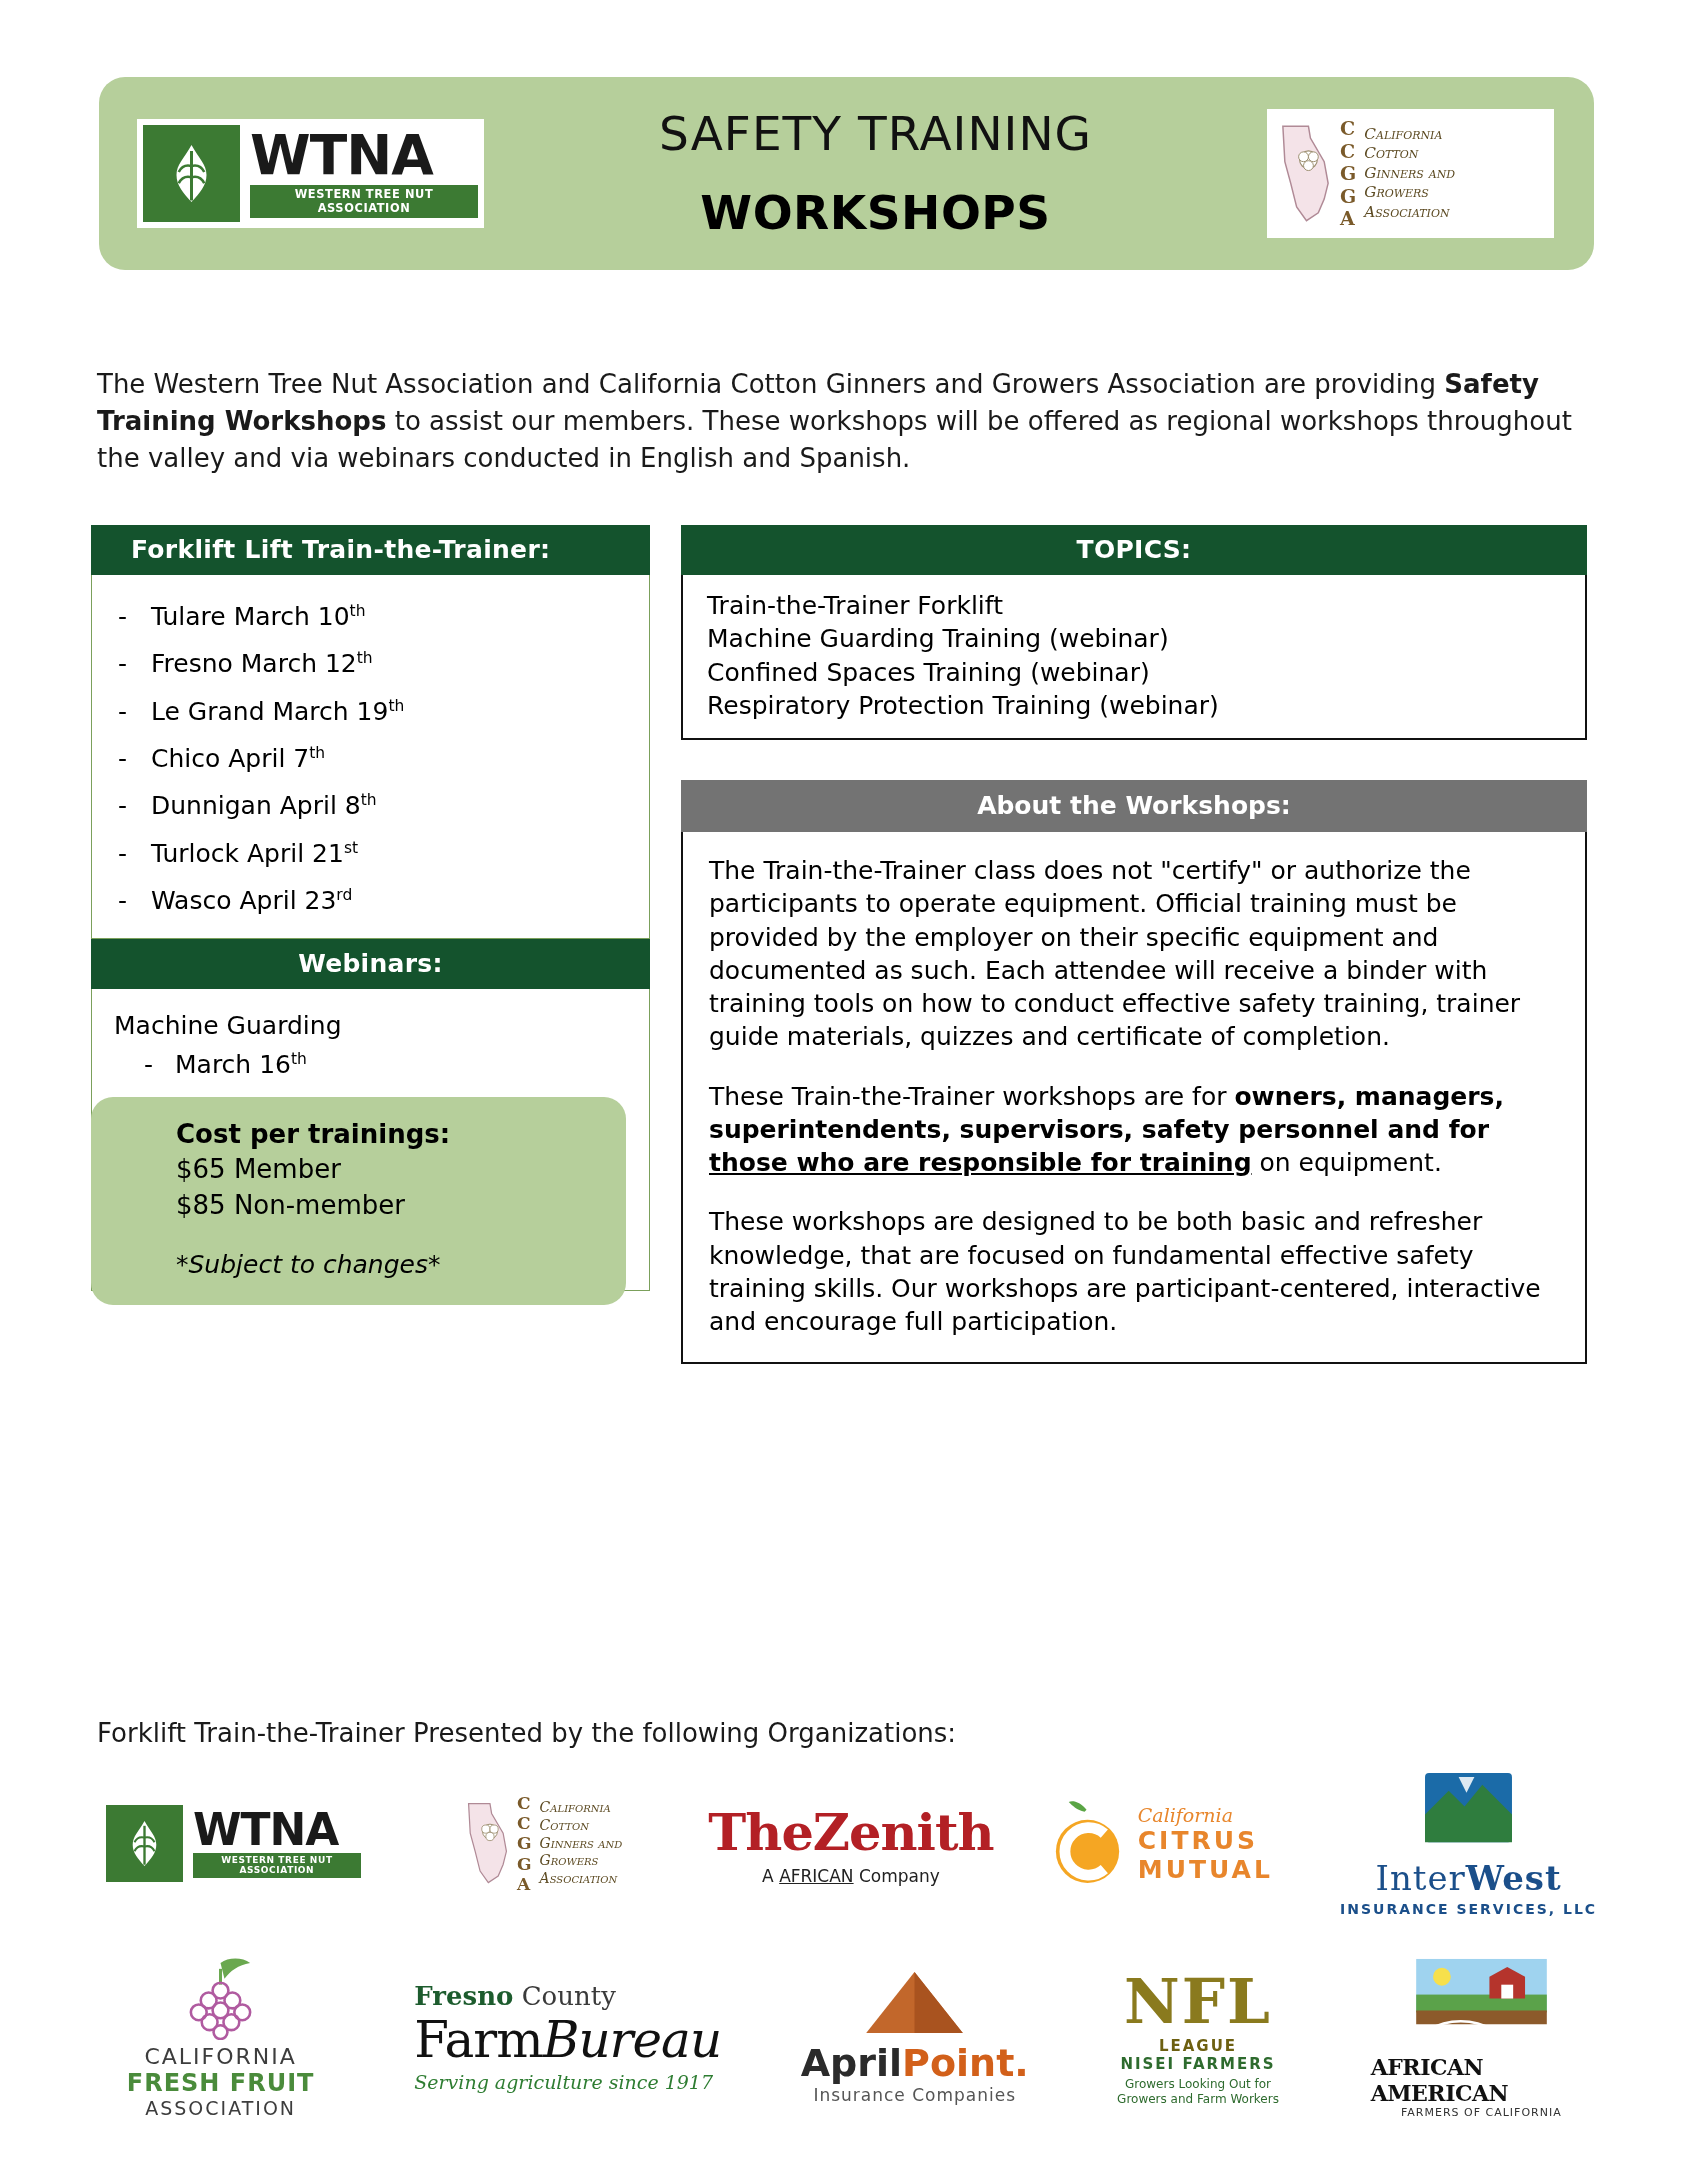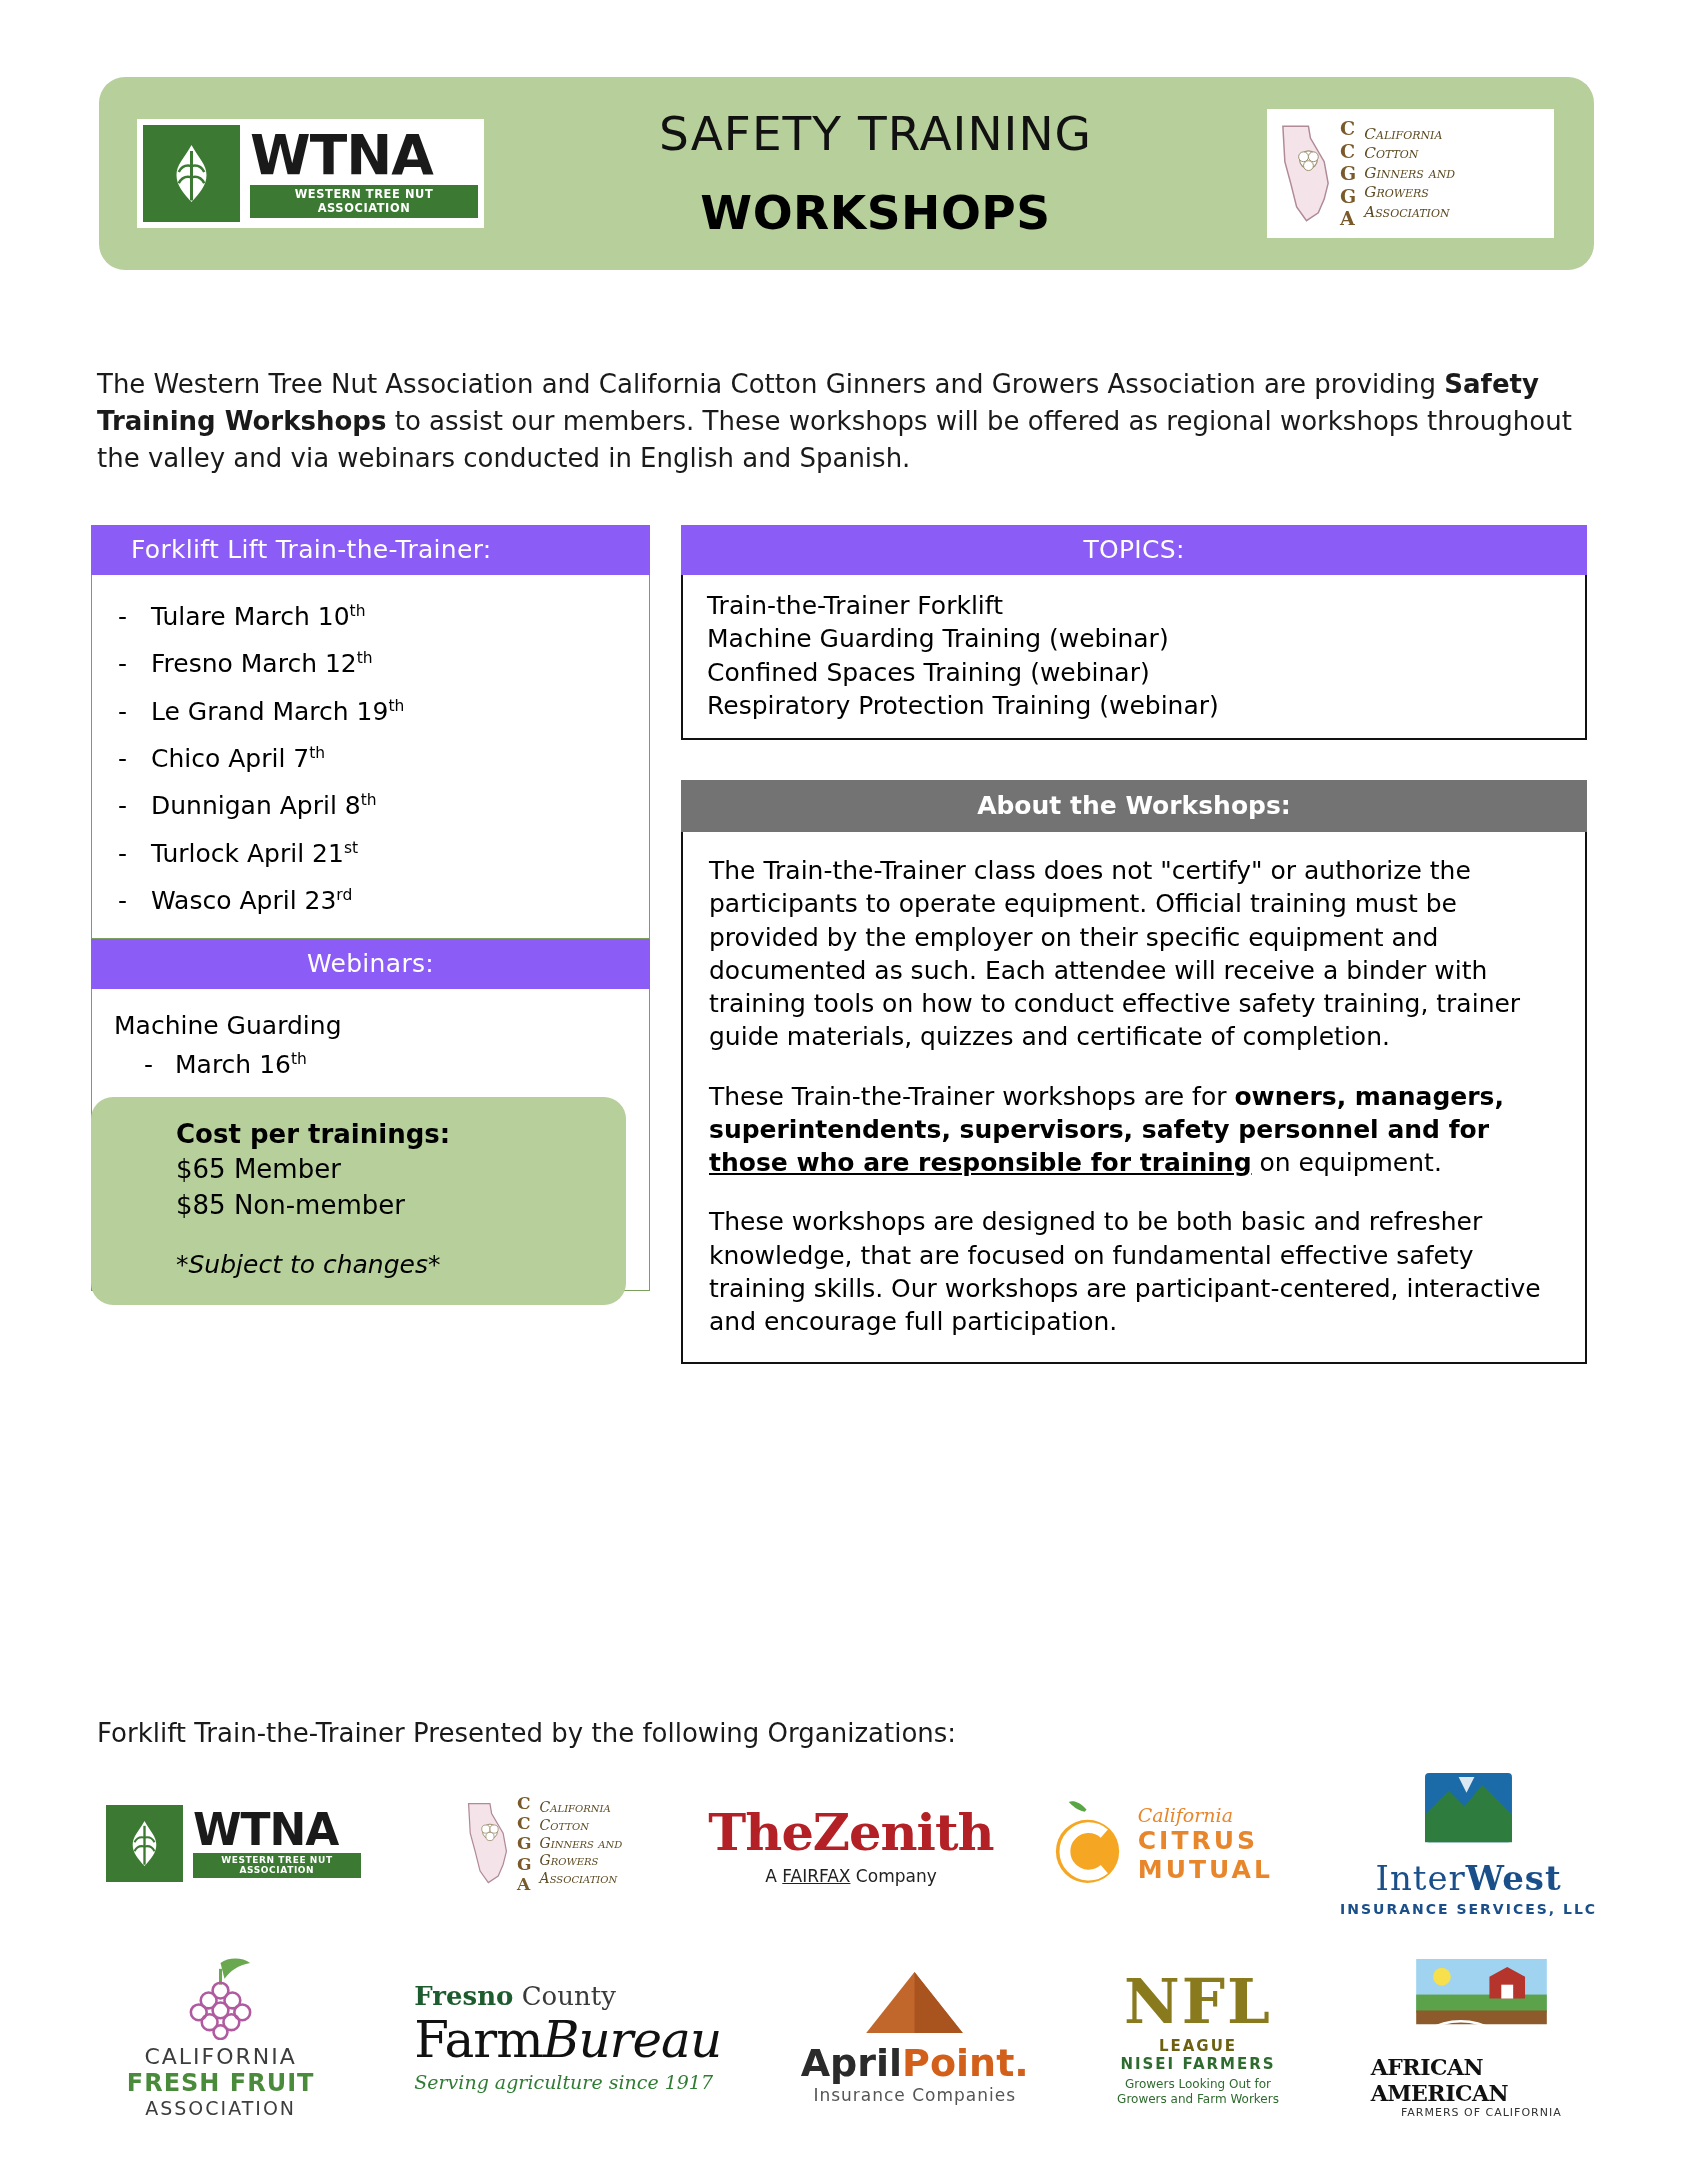--- a/index.html
+++ b/index.html
@@ -133,23 +133,23 @@
   .intro b { font-weight: bold; }
 
   
   .col-left {
     position: absolute;
     left: 91px;
     top: 525px;
     width: 559px;
   }
   .panel-head {
-    background: #8b5cf6;
+    background: #14532d;
     color: #ffffff;
-    font-weight: normal;
+    font-weight: bold;
     font-size: 25px;
     padding: 10px 0 11px 0;
     text-align: center;
     letter-spacing: 0.3px;
   }
   .panel-head.left-align { text-align: left; padding-left: 40px; }
   .panel-body {
     border: 1px solid #7ba05b;
     border-top: none;
     background: #ffffff;
@@ -468,21 +468,21 @@
         <div class="cap">Cotton</div>
         <div class="cap">Ginners and</div>
         <div class="cap">Growers</div>
         <div class="cap">Association</div>
       </div>
     </div>
   </div>
 
   <div class="slot logo-box">
     <div class="zenith-main">TheZenith</div>
-    <div class="zenith-sub"><span>A </span><u>FAIRFAX</u><span> Company</span></div>
+    <div class="zenith-sub"><span>A </span><u>AFRICAN</u><span> Company</span></div>
   </div>
 
   <div class="slot">
     <div style="display:flex;align-items:center;">
       <div>
         <svg width="85" height="95" viewBox="0 0 86 96" aria-hidden="true">
           <path d="M40 16 C34 8 26 6 22 8 C26 12 30 16 38 18 Z" fill="#5aa545"></path>
           <circle cx="41" cy="58" r="32" fill="#f5a623"></circle>
           <path d="M41 30 A28 28 0 1 0 41 86 A22 28 0 1 1 41 30 Z" fill="#ffffff" opacity="0.18"></path>
           <path d="M58 40 A24 24 0 1 0 58 76" fill="none" stroke="#ffffff" stroke-width="11"></path>

